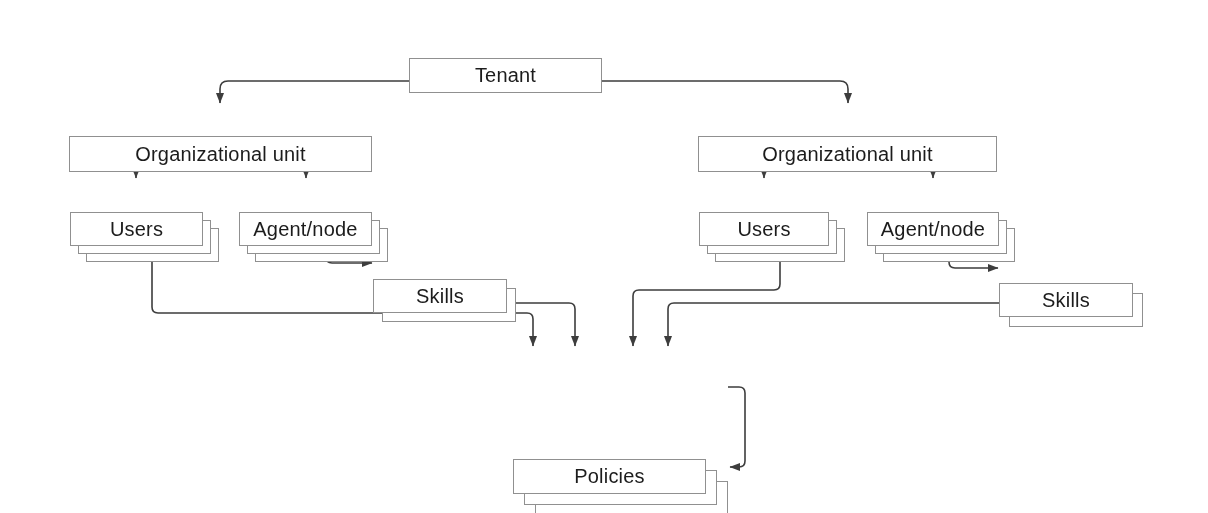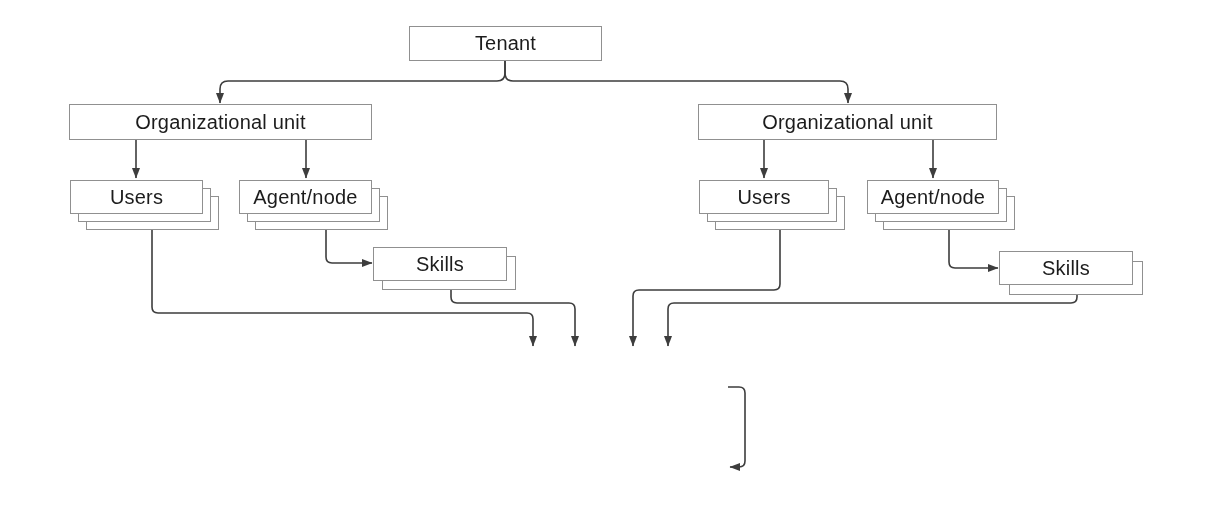--- a/index.html
+++ b/index.html
@@ -22,20 +22,21 @@
     width: 1208px;
     height: 513px;
   }
   .edges path.conn {
     fill: none;
     stroke: #3d3d3d;
     stroke-width: 1.6;
   }
   .node {
     position: absolute;
+    margin-top: 32px;
   }
   .node .layer,
   .node .face {
     position: absolute;
     left: 0;
     top: 0;
     width: 100%;
     height: 100%;
     background: #ffffff;
     border: 1.5px solid #909090;
@@ -137,14 +138,21 @@
   </div>
 
   <div class="node" style="left:999px;top:251px;width:134px;height:34px">
     <div class="layer" style="transform:translate(10px,10px)"></div>
     <div class="face">
       <span class="lbl">Skills</span>
     </div>
   </div>
 
 
+  <div class="node" style="left:513px;top:427px;width:193px;height:35px">
+    <div class="layer" style="transform:translate(22px,22px)"></div>
+    <div class="layer" style="transform:translate(11px,11px)"></div>
+    <div class="face">
+      <span class="lbl">Policies</span>
+    </div>
+  </div>
 
 </div>
 
 </body></html>

